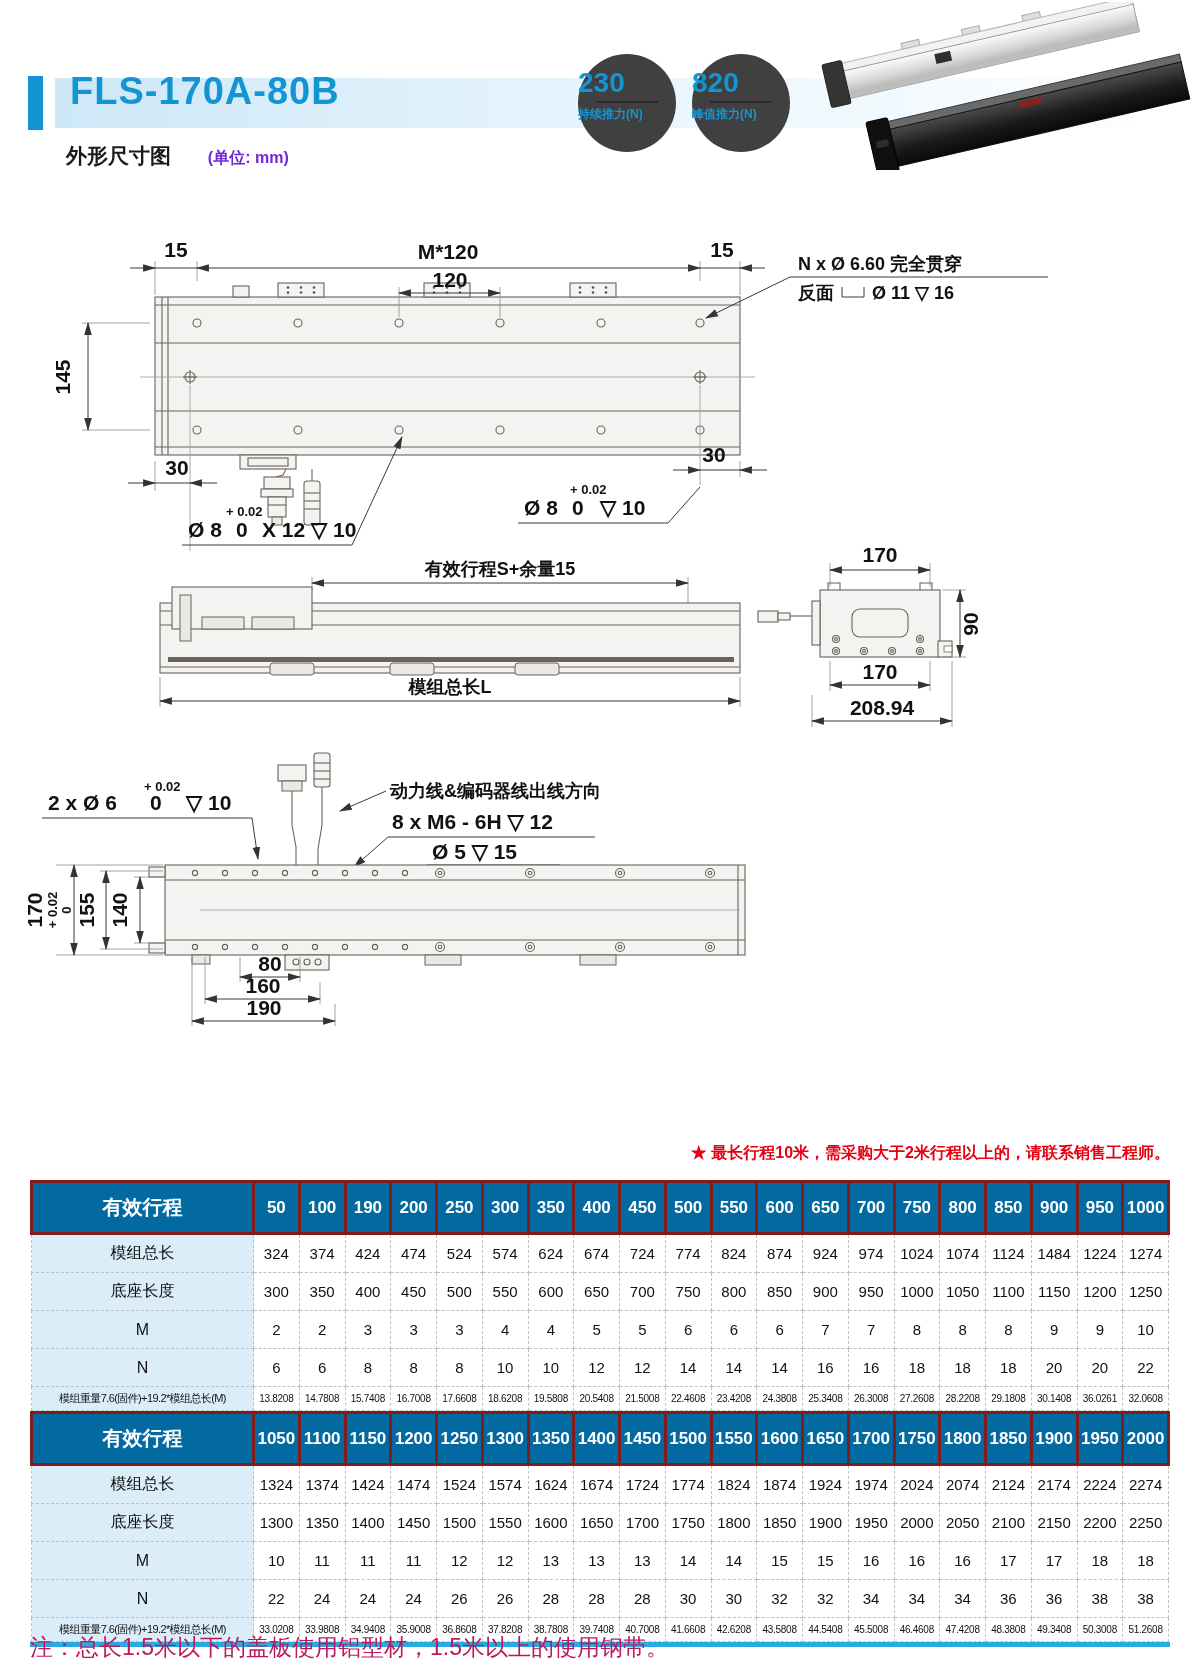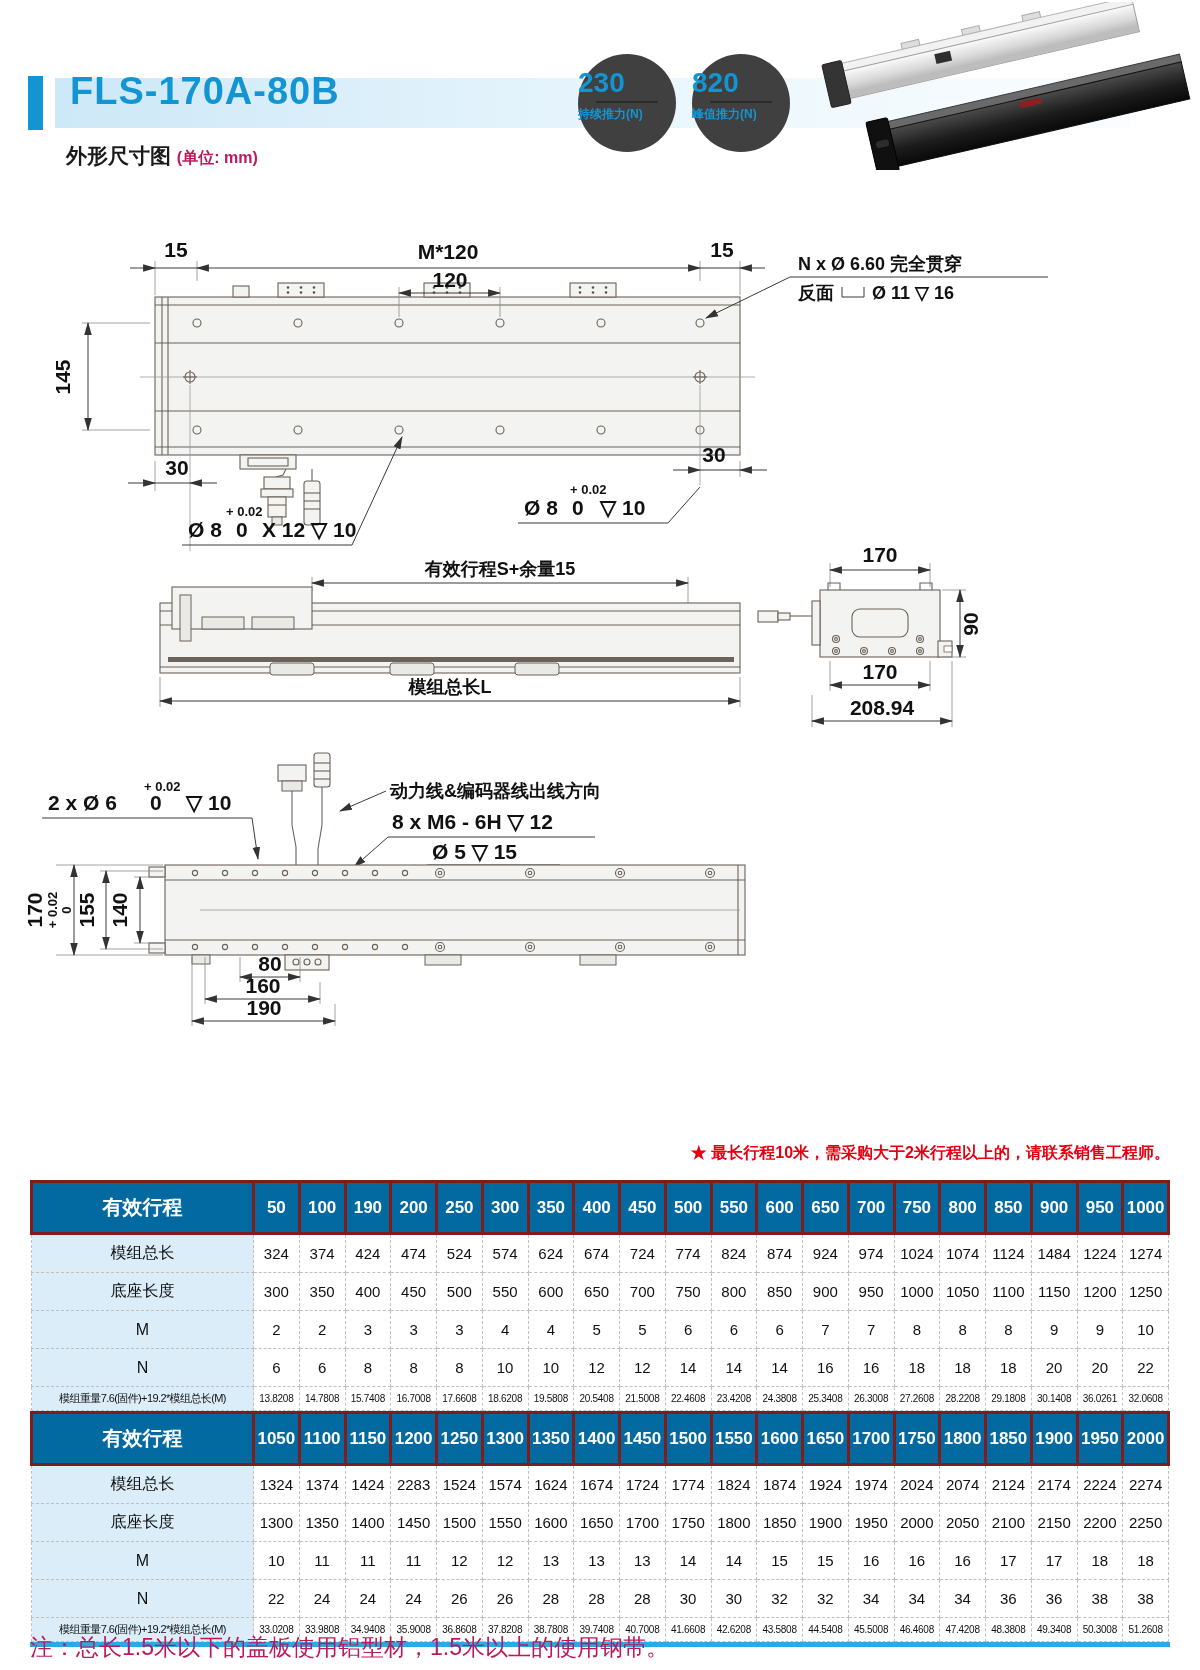--- a/index.html
+++ b/index.html
@@ -12,21 +12,21 @@
   .product-title{position:absolute;left:70px;top:70px;font-size:38px;font-weight:bold;
     color:#1495d3;letter-spacing:1px;}
   .badge{position:absolute;top:54px;width:98px;height:98px;background:#404040;border-radius:50%;
     text-align:left;z-index:3;}
   .badge .v{font-size:28px;font-weight:bold;color:#1495d3;margin-top:13px;}
   .badge .sep{width:62px;height:0;border-top:2px solid #2b2b2b;margin:2px auto 3px auto;}
   .badge .l{font-size:12px;font-weight:bold;color:#1495d3;}
   .badge1{left:578px;} .badge2{left:692px;}
   .photo{position:absolute;left:792px;top:2px;z-index:4;}
   .subtitle{position:absolute;left:66px;top:142px;font-size:21px;font-weight:bold;color:#1a1a1a;}
-  .subtitle .unit{font-size:16px;font-weight:bold;color:#be185d;}
+  .subtitle .unit{font-size:16px;font-weight:bold;color:#6d28d9;margin-left:31px;}
 
   
   .dwg{position:absolute;left:0;top:225px;}
   .bl{stroke:#6b6259;stroke-width:1.1;fill:none;}
   .bf{fill:#f3f3f1;stroke:#6b6259;stroke-width:1.1;}
   .bf2{fill:#e9e9e6;stroke:#6b6259;stroke-width:1;}
   .dl{stroke:#3b3b3b;stroke-width:1;fill:none;}
   .el{stroke:#8a8a8a;stroke-width:0.8;fill:none;}
   .ax{stroke:#9a9a9a;stroke-width:0.8;fill:none;}
   text.dim{font:bold 21px "Liberation Sans",sans-serif;fill:#111;}
@@ -597,21 +597,21 @@
             <th class="h">1850</th>
             <th class="h">1900</th>
             <th class="h">1950</th>
             <th class="h">2000</th>
           </tr>
           <tr>
             <td class="lab">模组总长</td>
             <td>1324</td>
             <td>1374</td>
             <td>1424</td>
-            <td>2283</td>
+            <td>1474</td>
             <td>1524</td>
             <td>1574</td>
             <td>1624</td>
             <td>1674</td>
             <td>1724</td>
             <td>1774</td>
             <td>1824</td>
             <td>1874</td>
             <td>1924</td>
             <td>1974</td>

